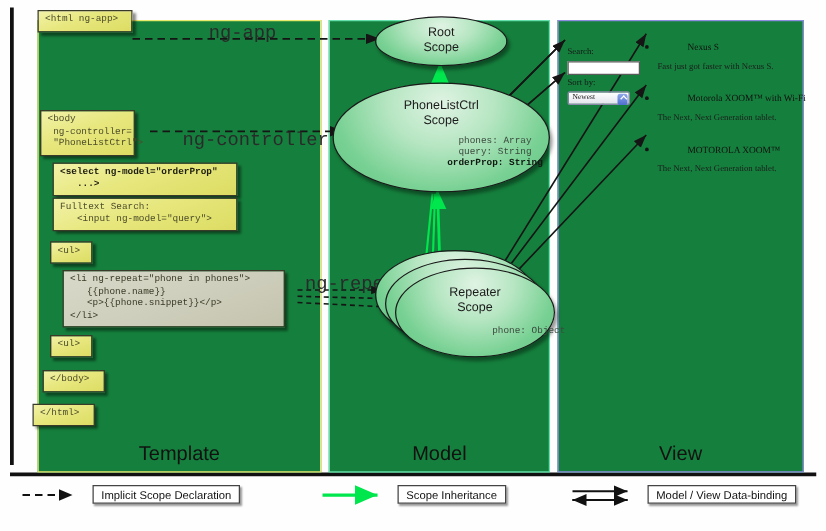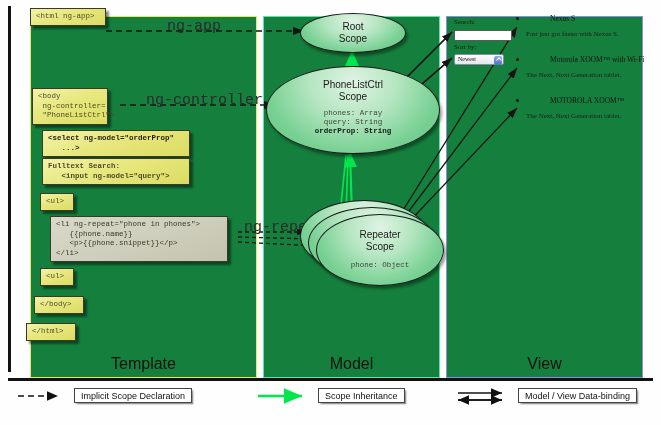--- a/index.html
+++ b/index.html
@@ -59,25 +59,25 @@
     box-shadow:2px 3px 3px rgba(0,0,0,.40);
     box-sizing:border-box;
   }
   .ellipse .etitle{
     position:absolute;left:0;width:100%;text-align:center;
     font-family:"Liberation Sans",sans-serif;color:#1b1b1b;
   }
   .ellipse .eprops{
     position:absolute;left:0;width:100%;text-align:center;
     font-family:"Liberation Mono",monospace;font-size:7.5px;line-height:9.5px;
-    color:#3b4a3e;white-space:pre;
-  }
-
-  
-  .view-inner{position:absolute;left:452px;top:8px;width:184px;height:120px;}
+    color:#3b4a3e;white-space:pre;padding-left:43px;
+  }
+
+  
+  .view-inner{position:absolute;left:452px;top:27px;width:184px;height:120px;}
   .v-label{
     position:absolute;font-family:"Liberation Serif",serif;font-size:7px;
     color:#161616;white-space:nowrap;
   }
   .v-input{
     position:absolute;left:2px;top:22px;width:58px;height:11px;
     border:1px solid #5a5a5a;background:#ffffff;box-sizing:border-box;
   }
   .v-select{
     position:absolute;left:2px;top:46px;width:50px;height:11px;
@@ -209,38 +209,38 @@
 
   <div class="code-box" style="left:30px;top:8px;width:76px;">&lt;html ng-app&gt;</div>
 
   <div class="code-box" style="left:32px;top:88px;width:76px;">&lt;body
  ng-controller=
  "PhoneListCtrl"&gt;</div>
 
   <div class="code-box bold" style="left:42px;top:130px;width:148px;">&lt;select ng-model="orderProp"
    ...&gt;</div>
 
-  <div class="code-box" style="left:42px;top:158px;width:148px;font-weight:bold;">Fulltext Search:
+  <div class="code-box" style="left:42px;top:158px;width:148px;">Fulltext Search:
    &lt;input ng-model="query"&gt;</div>
 
   <div class="code-box" style="left:40px;top:193px;width:34px;">&lt;ul&gt;</div>
 
   <div class="code-box grey" style="left:50px;top:216px;width:178px;">&lt;li ng-repeat="phone in phones"&gt;
    {{phone.name}}
    &lt;p&gt;{{phone.snippet}}&lt;/p&gt;
 &lt;/li&gt;</div>
 
   <div class="code-box" style="left:40px;top:268px;width:34px;">&lt;ul&gt;</div>
 
   <div class="code-box" style="left:34px;top:296px;width:50px;">&lt;/body&gt;</div>
 
   <div class="code-box" style="left:26px;top:323px;width:50px;">&lt;/html&gt;</div>
 
   <div class="arrow-label" style="left:167px;top:18px;">ng-app</div>
-  <div class="arrow-label" style="left:146px;top:92px;">ng-controller</div>
+  <div class="arrow-label" style="left:146px;top:104px;">ng-controller</div>
   <div class="arrow-label" style="left:244px;top:219px;">ng-repeat</div>
 
   <div class="ellipse" style="left:300px;top:13px;width:106px;height:40px;">
     <div class="etitle" style="top:7px;font-size:10px;line-height:12px;">Root</div>
     <div class="etitle" style="top:19px;font-size:10px;line-height:12px;">Scope</div>
   </div>
 
   <div class="ellipse" style="left:266px;top:66px;width:174px;height:88px;">
     <div class="etitle" style="top:12px;font-size:10px;line-height:12px;">PhoneListCtrl</div>
     <div class="etitle" style="top:24px;font-size:10px;line-height:12px;">Scope</div>

